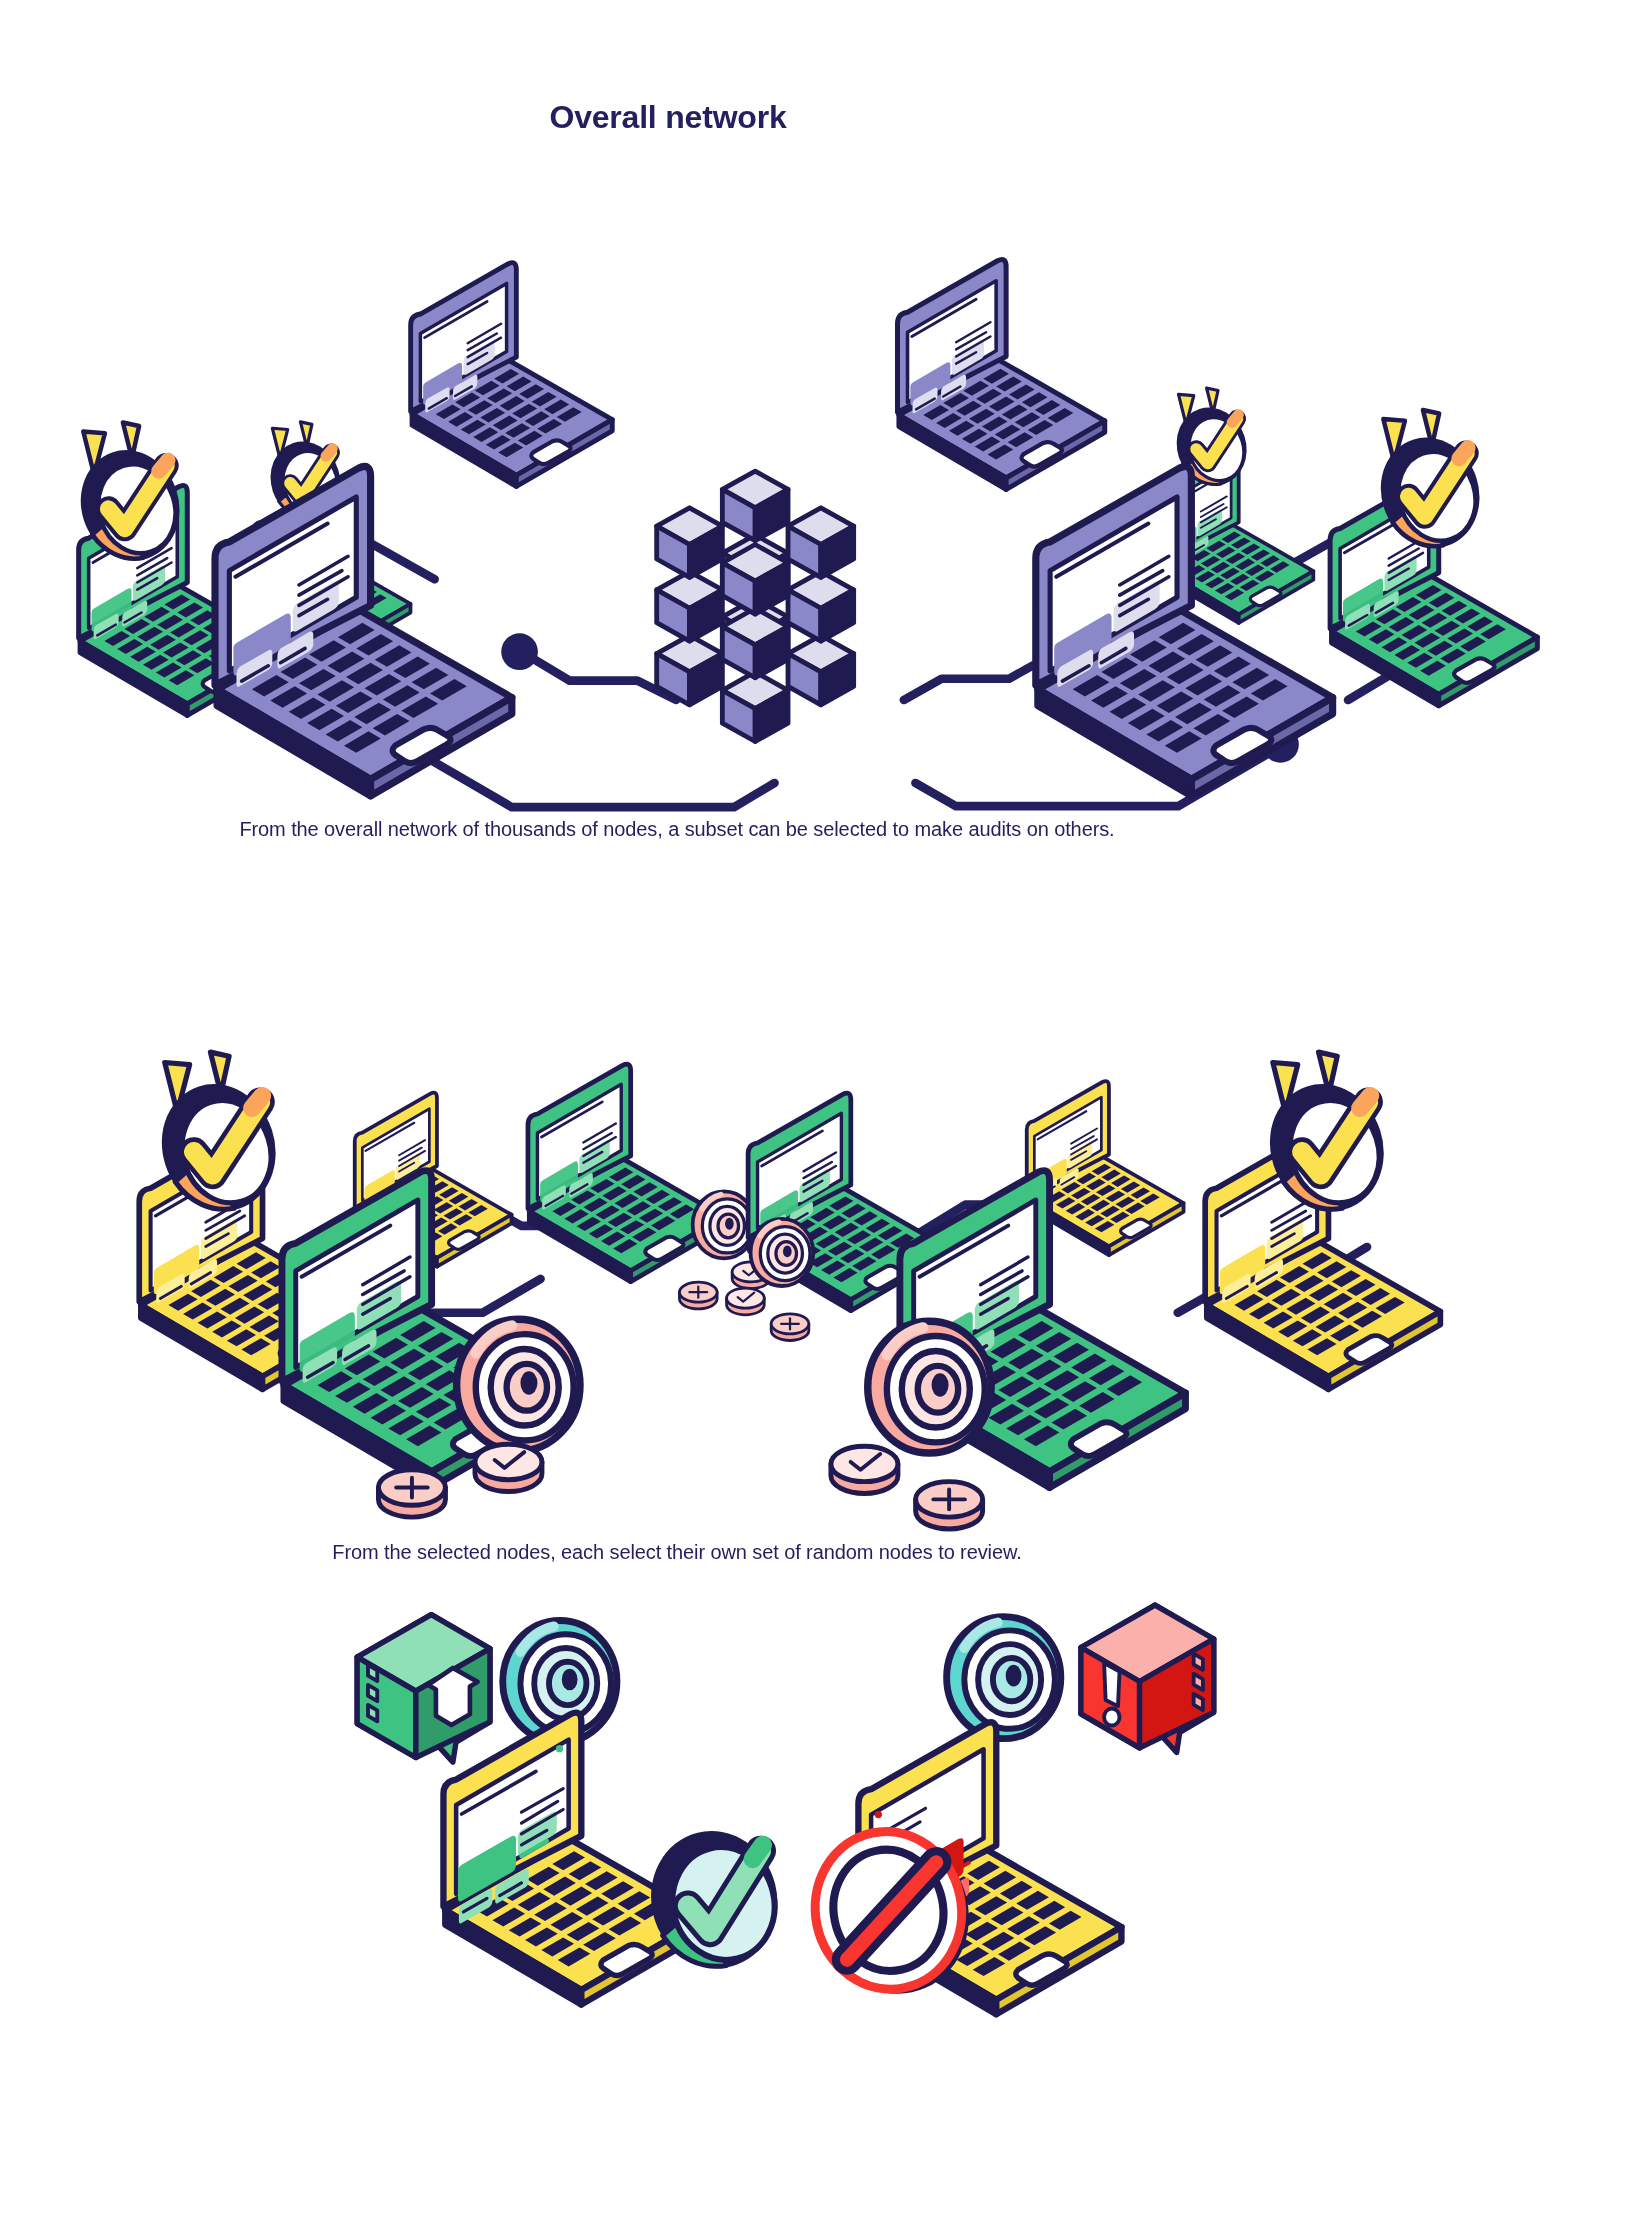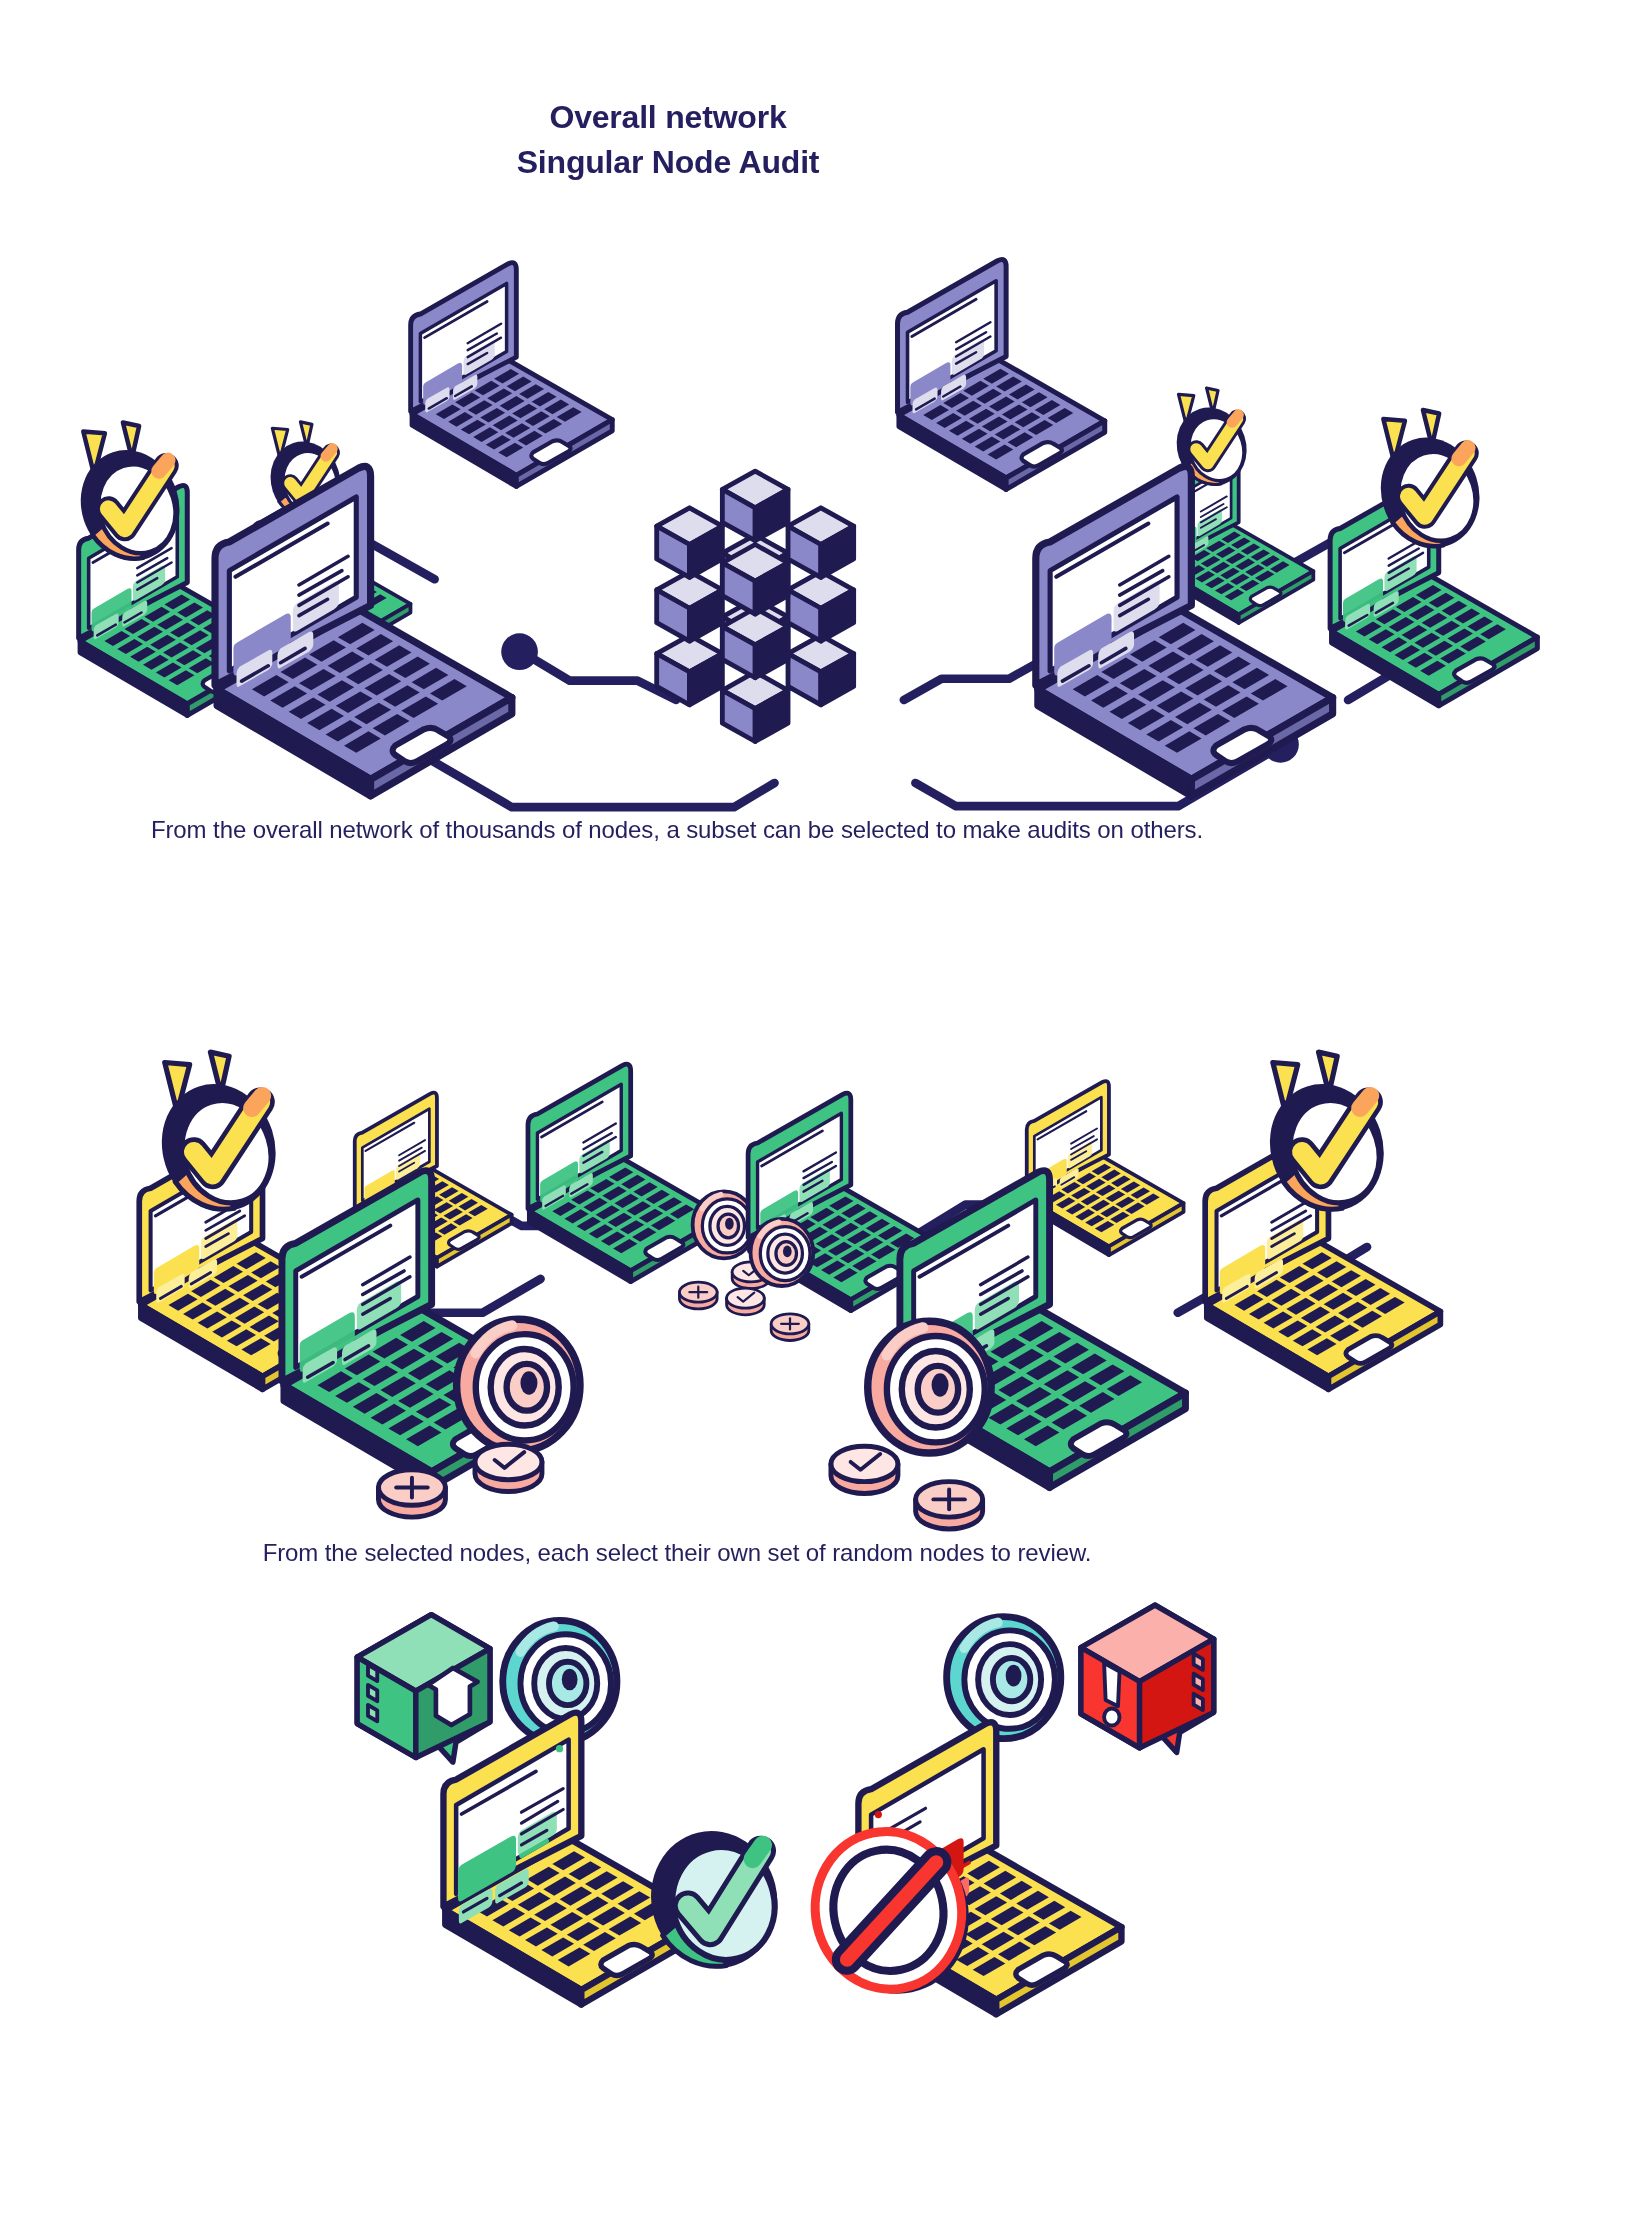--- a/index.html
+++ b/index.html
@@ -31,21 +31,21 @@
     line-height: 45px;
     letter-spacing: -0.2px;
   }
   
   .caption {
     position: absolute;
     width: 1354px;
     left: 0;
     text-align: center;
     color: #241F5E;
-    font-size: 24px;
+    font-size: 20px;
     line-height: 33px;
     letter-spacing: -0.1px;
   }
   #caption-1 { top: 813px; }
   #caption-2 { top: 1536px; }
   #caption-3 { top: 2039px; }
 
   
   .stage { position: absolute; }
   #row1-stage { top: 246px; left: 58px; width: 1545px; height: 541px; }
@@ -53,21 +53,20 @@
   #row3-stage { top: 1612px; left: 386px; width: 917px; height: 386px; }
   svg { display: block; overflow: visible; }
 </style>
 </head>
 <body>
 
 <div class="page">
 
   <div class="title-block">
     <div class="title-line">Overall network</div>
-    <div class="title-line">Singular Node Audit</div>
   </div>
 
   <div class="stage" id="row1-stage">
     <svg width="1545" height="541" viewBox="0 0 1600 560" xmlns="http://www.w3.org/2000/svg">
       <defs>
 
         <g id="lap-green">
 
           <path d="M12 150 L150 72 L300 158 L162 238 Z" fill="#3FC383" stroke="#1F1B51" stroke-width="7" stroke-linejoin="round"></path>
           <path d="M12 150 L12 166 L162 254 L162 238 Z" fill="#1F1B51" stroke="#1F1B51" stroke-width="7" stroke-linejoin="round"></path>

